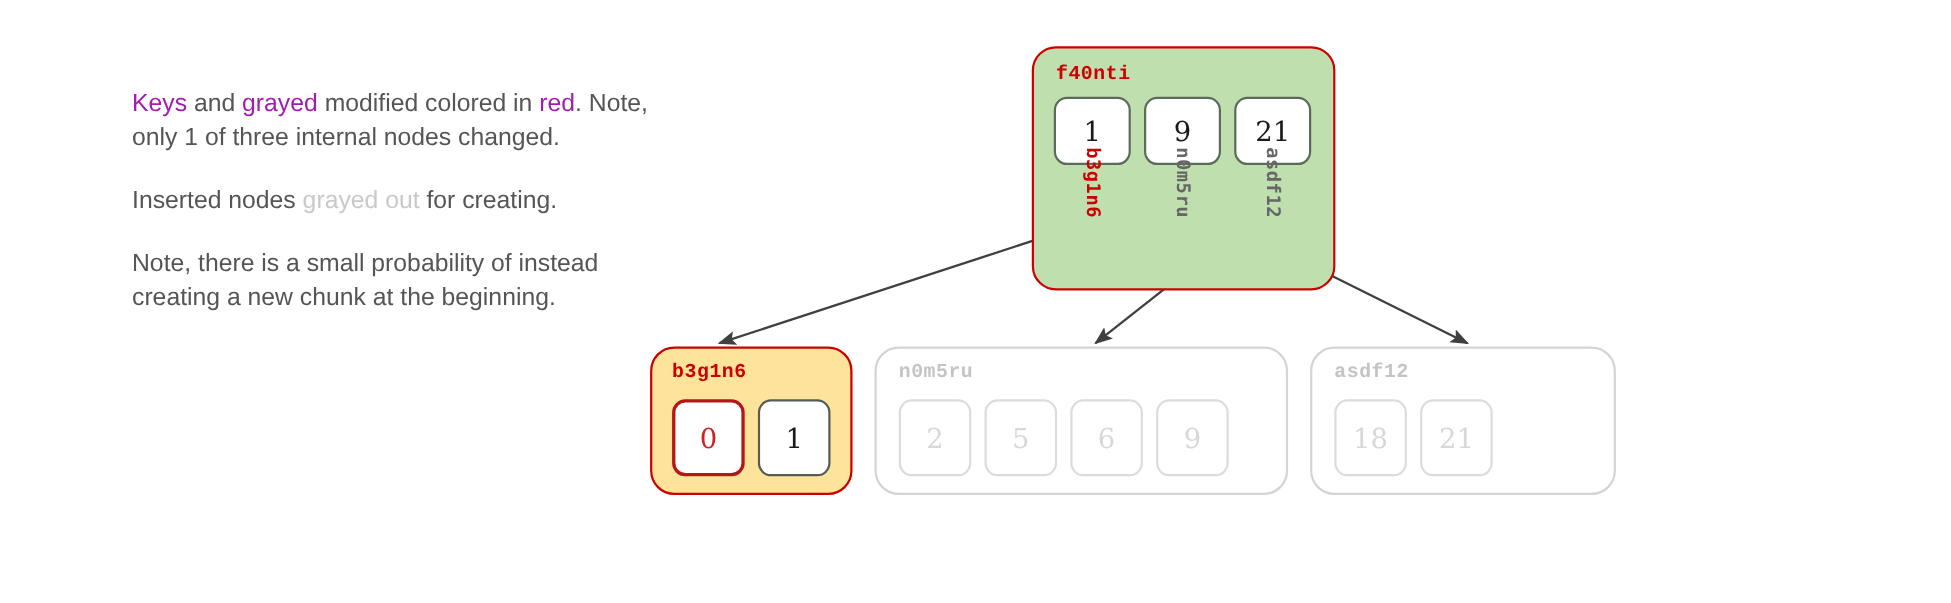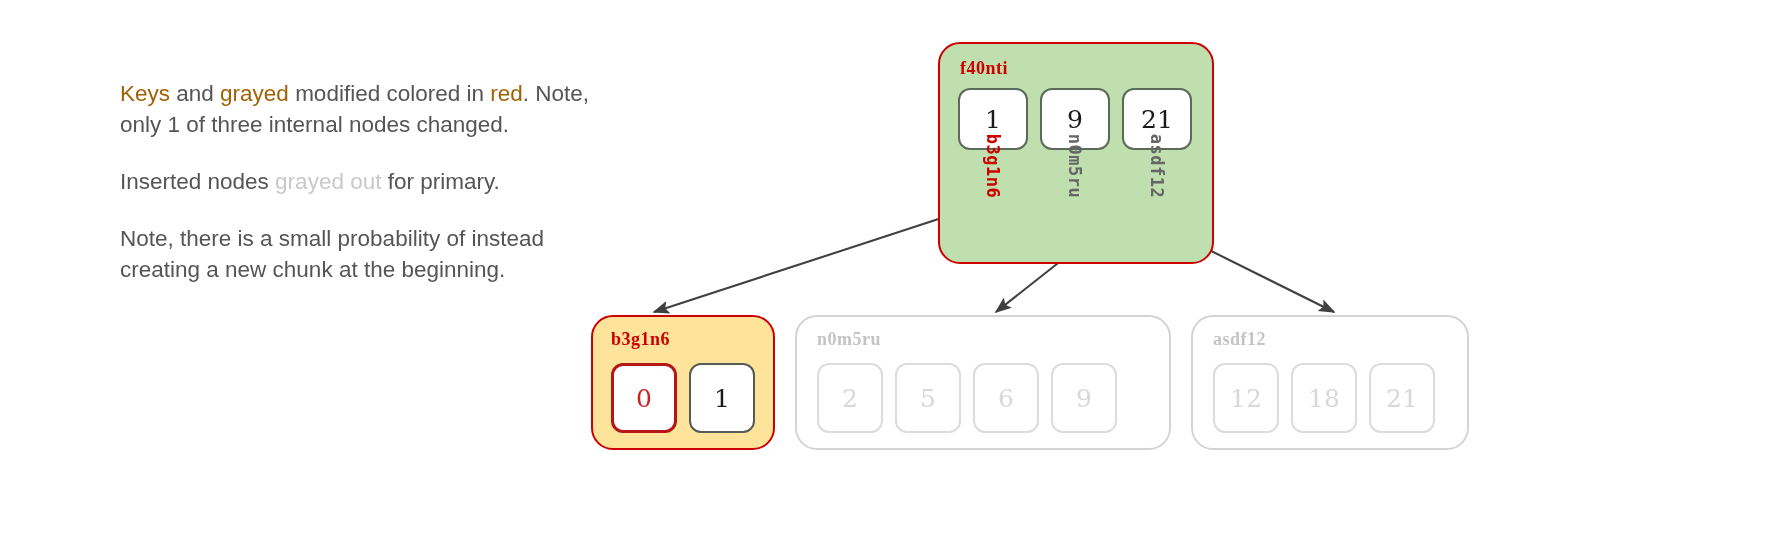--- a/index.html
+++ b/index.html
@@ -17,36 +17,36 @@
     position:absolute;
     left:120px; top:78px;
     width:470px;
     font-size:22.5px;
     line-height:31px;
     color:#555555;
     font-family:"Liberation Sans", sans-serif;
   }
   .prose p{margin:0 0 26px 0;}
   .prose p:last-child{margin-bottom:0;margin-top:16px;}
-  .hl-red{color:#a16207;}
+  .hl-red{color:#a21caf;}
   .hl-gray{color:#c9c9c9;margin-top:28px;}
 
   
   #arrows{position:absolute;left:0;top:0;width:1774px;height:548px;pointer-events:none;}
 
   
   .node{
     position:absolute;
     box-sizing:border-box;
     border-radius:22px;
   }
   .node-label{
     position:absolute;
     left:20px; top:10px;
-    font-family:Liberation Serif, serif;
+    font-family:Liberation Mono, monospace;
     font-weight:bold;
     font-size:18px;
     letter-spacing:0.5px;
     white-space:nowrap;
   }
   .cells{
     position:absolute;
     display:flex;
   }
   .cell{
@@ -132,21 +132,21 @@
 </head>
 <body>
 
 <div id="stage">
 
   <div class="prose">
     <p>
       <span class="hl-red">Keys</span><span> and </span><span class="hl-red">grayed</span><span> modified colored in </span><span class="hl-red">red</span><span>. Note, only 1 of three internal nodes changed.</span>
     </p>
     <p>
-      <span>Inserted nodes </span><span class="hl-gray">grayed out</span><span> for primary.</span>
+      <span>Inserted nodes </span><span class="hl-gray">grayed out</span><span> for creating.</span>
     </p>
     <p>
       <span>Note, there is a small probability of instead creating a new chunk at the beginning.</span>
     </p>
   </div>
 
   <svg id="arrows" viewBox="0 0 1774 548">
     <defs>
       <marker id="ah" markerWidth="9" markerHeight="9" refX="7.2" refY="3.1" orient="auto" markerUnits="strokeWidth">
         <path d="M0,0 L8,3.1 L0,6.2 L1.6,3.1 z" fill="#404040"></path>
@@ -191,19 +191,18 @@
       <div class="cell">2</div>
       <div class="cell">5</div>
       <div class="cell">6</div>
       <div class="cell">9</div>
     </div>
   </div>
 
   <div class="node node-gray" id="child-2">
     <div class="node-label">asdf12</div>
     <div class="cells">
-      <div class="cell">12</div>
       <div class="cell">18</div>
       <div class="cell">21</div>
     </div>
   </div>
 
 </div>
 
 </body></html>

